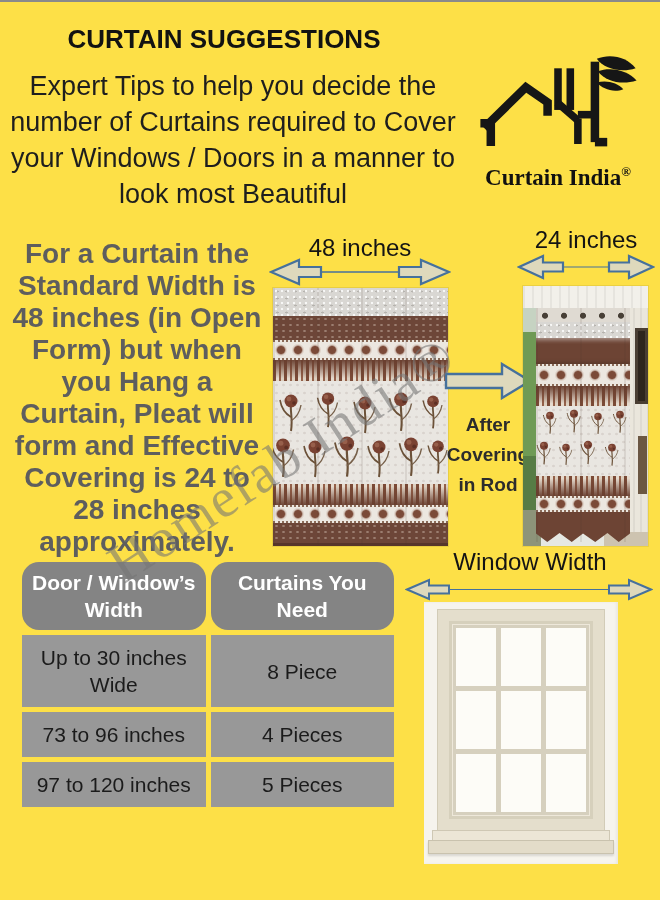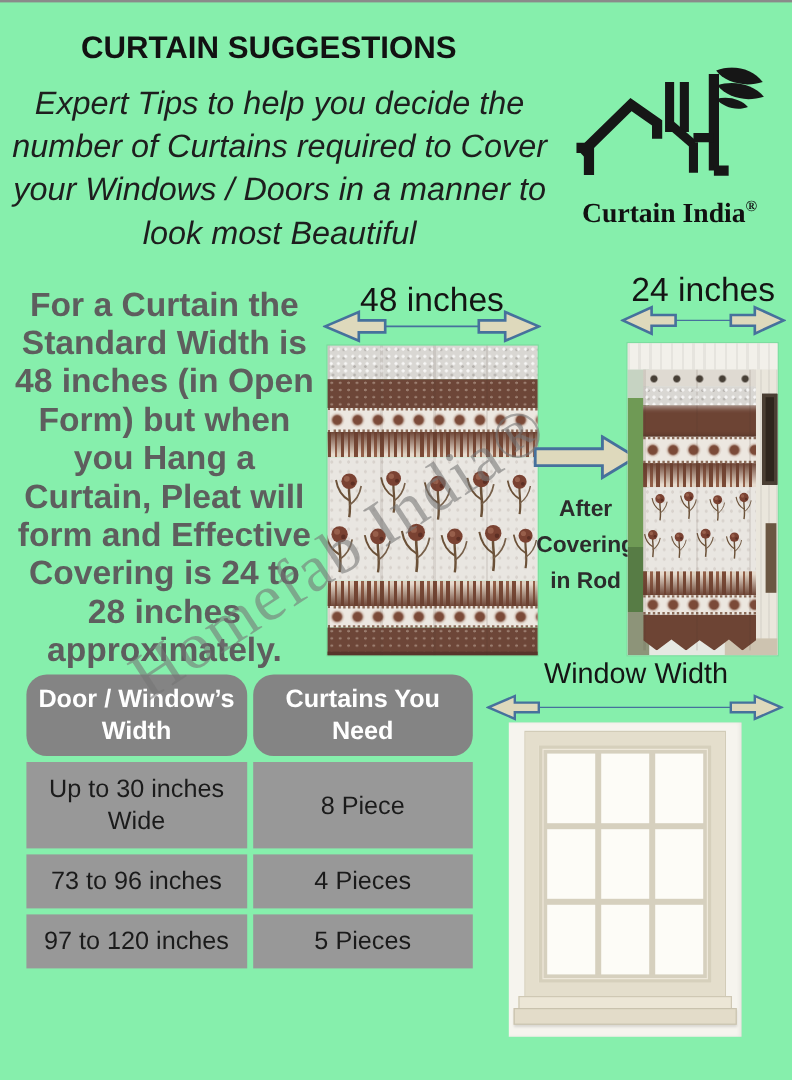--- a/index.html
+++ b/index.html
@@ -1,38 +1,38 @@
 <!DOCTYPE html>
 <html><head>
 <meta charset="utf-8">
 <style>
   html,body{margin:0;padding:0;background:#fff;}
-  .stage{position:relative;width:660px;height:900px;background:#86efac;overflow:hidden;
+  .stage{position:relative;width:660px;height:900px;background:#fde047;overflow:hidden;
          font-family:"Liberation Sans",sans-serif;margin:0 auto;}
   .top-edge{position:absolute;top:0;left:0;right:0;height:2px;background:#8a8a8a;}
 
   
   .title{position:absolute;top:24px;left:0;width:448px;text-align:center;
          font-size:26px;font-weight:bold;color:#121212;letter-spacing:0px;}
   .intro{position:absolute;top:68px;left:4px;width:458px;text-align:center;
-         font-size:27px;line-height:36px;color:#1e1e1e;font-style:italic;}
+         font-size:27px;line-height:36px;color:#1e1e1e;}
 
   
   .logo{position:absolute;left:462px;top:56px;width:192px;text-align:center;}
   .logo svg{display:block;margin:0 auto;}
   .logo-text{font-family:"Liberation Serif",serif;font-weight:bold;font-size:23px;color:#111;
              margin-top:2px;white-space:nowrap;}
   .logo-text sup{font-size:13px;}
 
   
   .explain{position:absolute;left:8px;top:238px;width:258px;text-align:center;
            font-size:28px;line-height:32px;font-weight:bold;color:#5e5e5e;}
 
   
-  .lbl{position:absolute;text-align:center;font-size:28px;color:#141414;}
+  .lbl{position:absolute;text-align:center;font-size:24px;color:#141414;}
   .lbl-48{left:280px;top:234px;width:160px;}
   .lbl-24{left:516px;top:226px;width:140px;}
   .lbl-window{left:428px;top:548px;width:204px;font-size:24px;}
   .after-lbl{position:absolute;left:441px;top:410px;width:94px;text-align:center;
              font-size:19px;line-height:30px;font-weight:bold;color:#2c2c2c;}
   .arrow-wrap{position:absolute;}
 
   
   .flat-curtain{position:absolute;left:273px;top:288px;width:175px;height:258px;
                 box-shadow:0 0 0 1px rgba(0,0,0,.08);}

